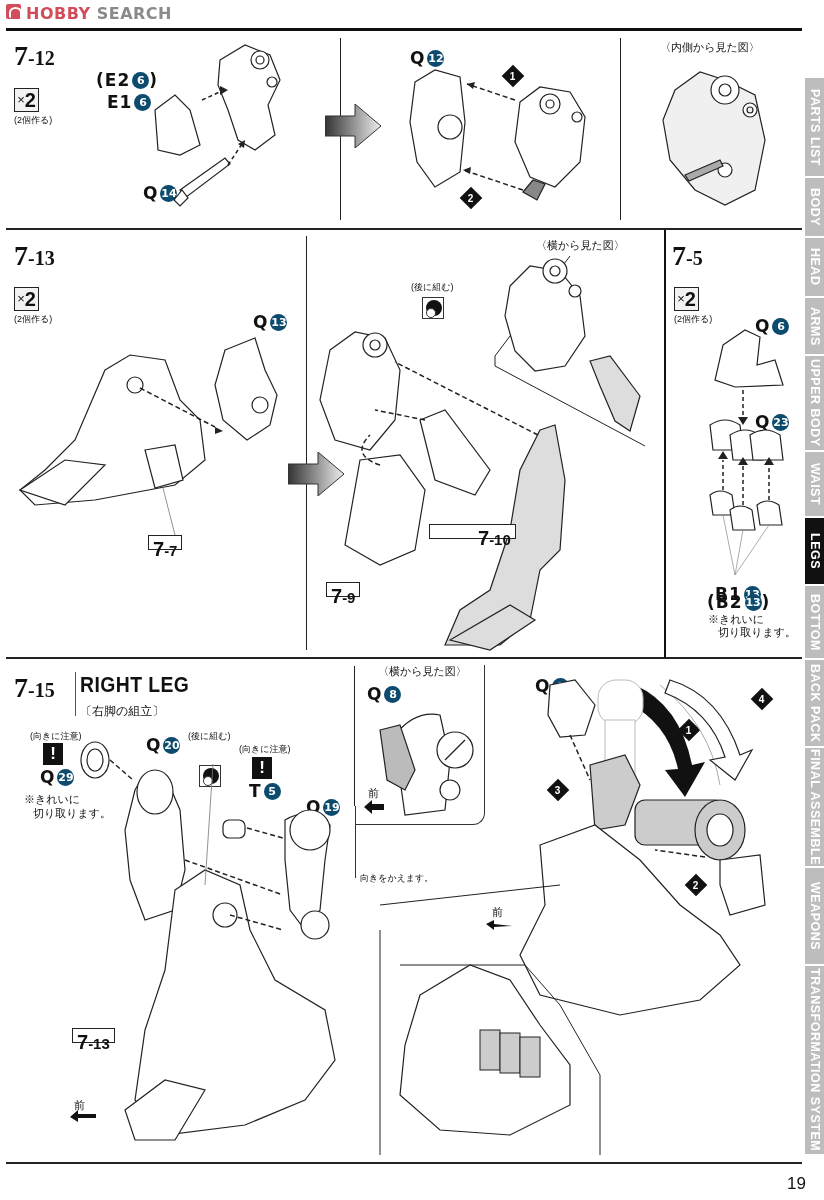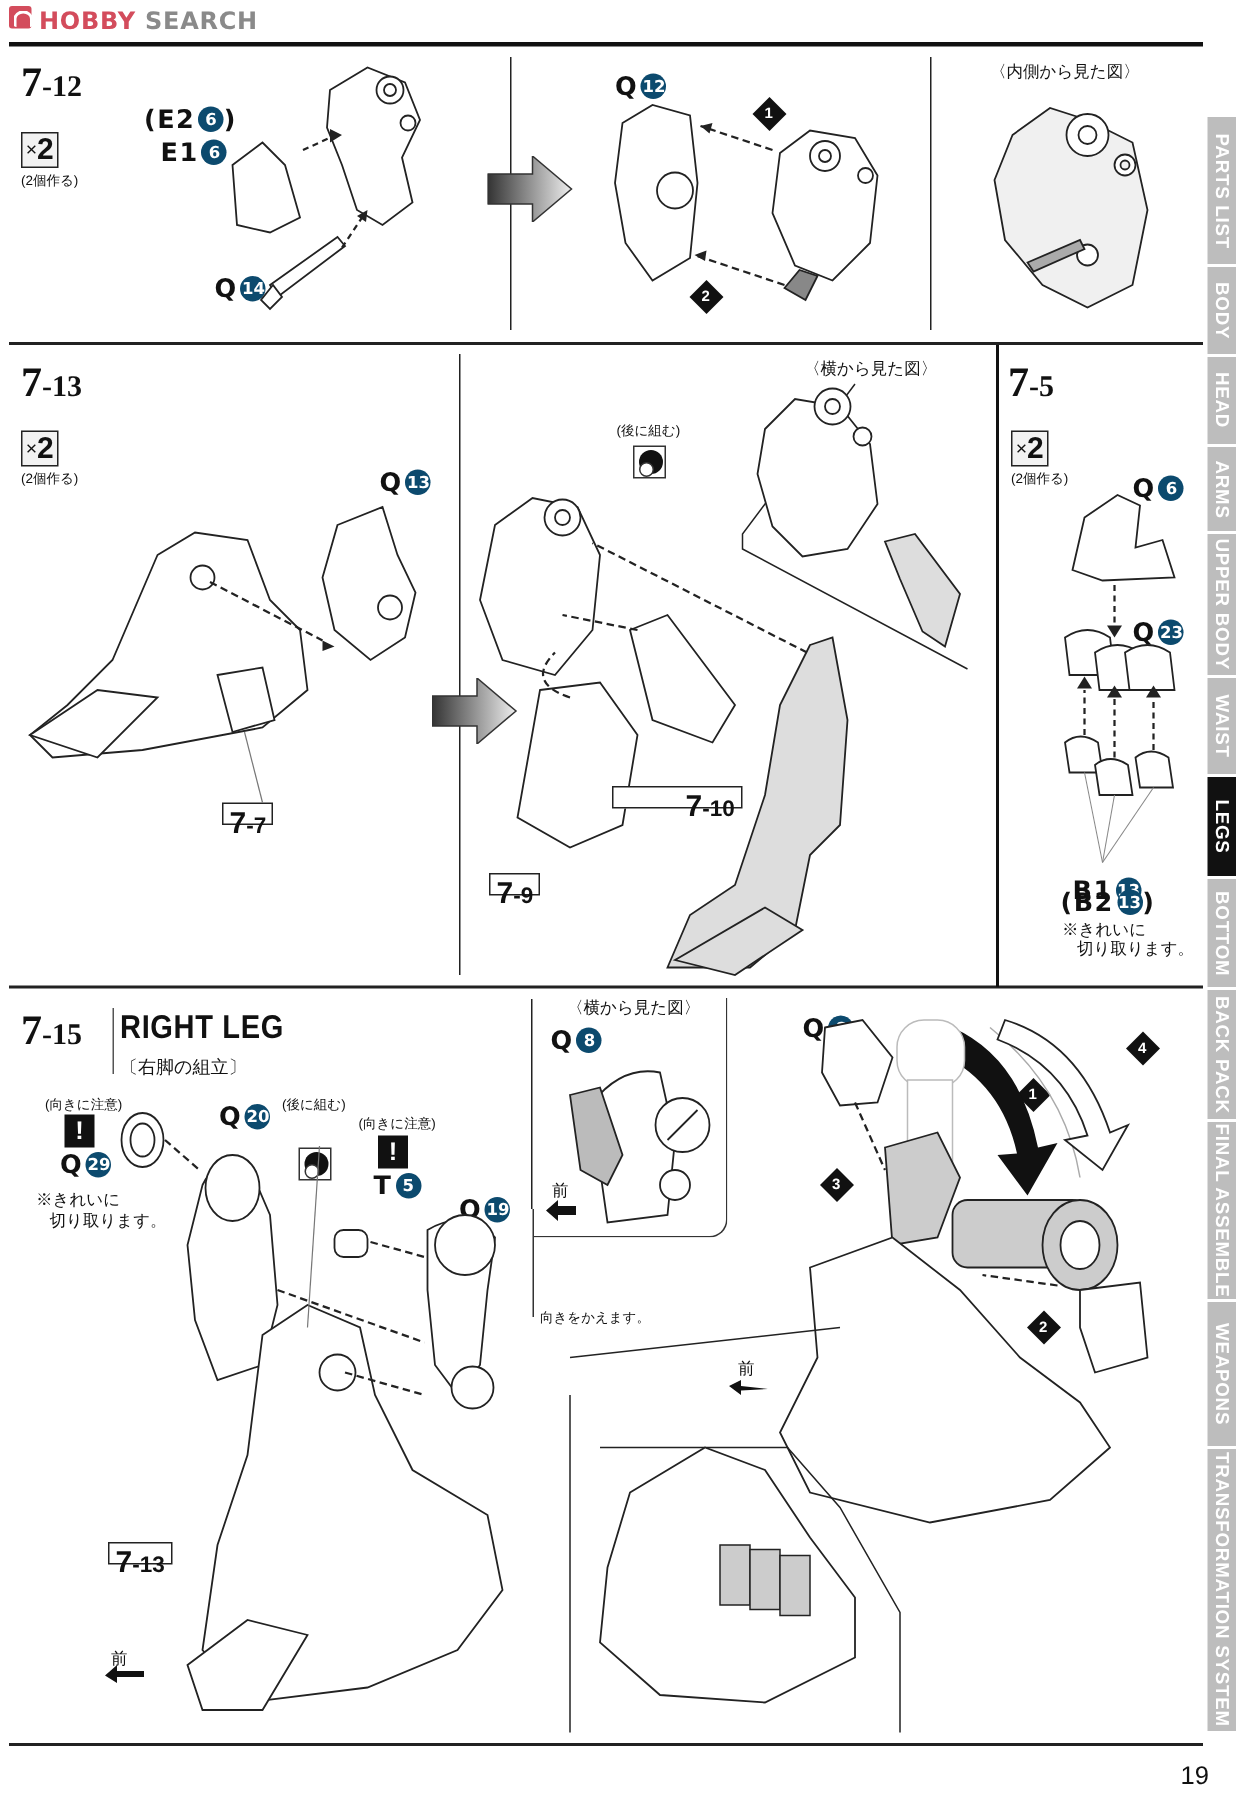--- a/index.html
+++ b/index.html
@@ -292,21 +292,21 @@
       <path d="M230 110 L245 105 L255 160 L250 230 L230 250 L220 300 L190 325 L135 325 L150 290 L180 270 L200 210 L210 150 Z"></path>
       <path d="M140 320 L200 285 L225 300 L180 330 Z"></path>
     </g>
     <g stroke="#222" stroke-width="1.5" stroke-dasharray="5 3" fill="none">
       <line x1="228" y1="115" x2="85" y2="42"></line>
       <line x1="115" y1="100" x2="65" y2="90"></line>
       <path d="M70 145 Q40 135 60 115"></path>
     </g>
   </svg>
 </div>
-<div class="abs ref-box" style="left:408px; top:524px;padding-left:48px;">
+<div class="abs ref-box" style="left:429px; top:524px;padding-left:48px;">
   <span>7</span><span class="s">-10</span>
 </div>
 <div class="abs ref-box" style="left:326px; top:582px;">
   <span>7</span><span class="s">-9</span>
 </div>
 
 <div class="abs step-title" style="left:672px; top:240px;">
   <span class="big">7</span><span class="small">-5</span>
 </div>
 <div class="abs x2-badge" style="left:674px; top:287px;">

